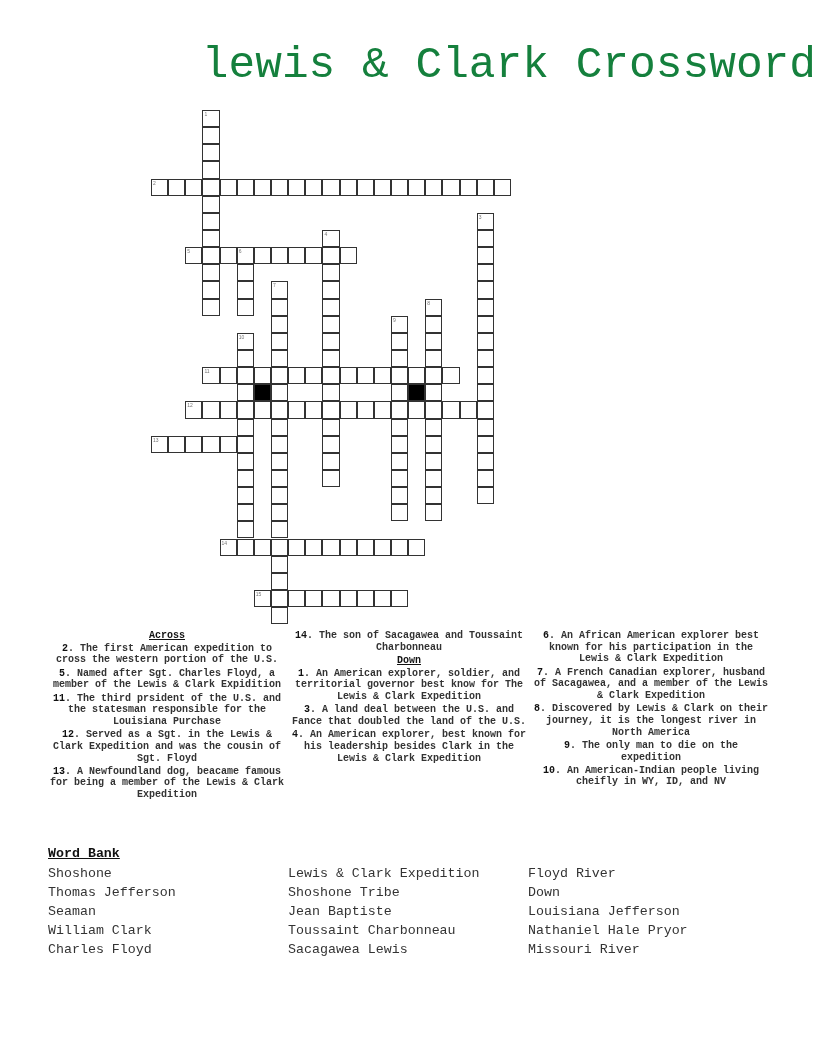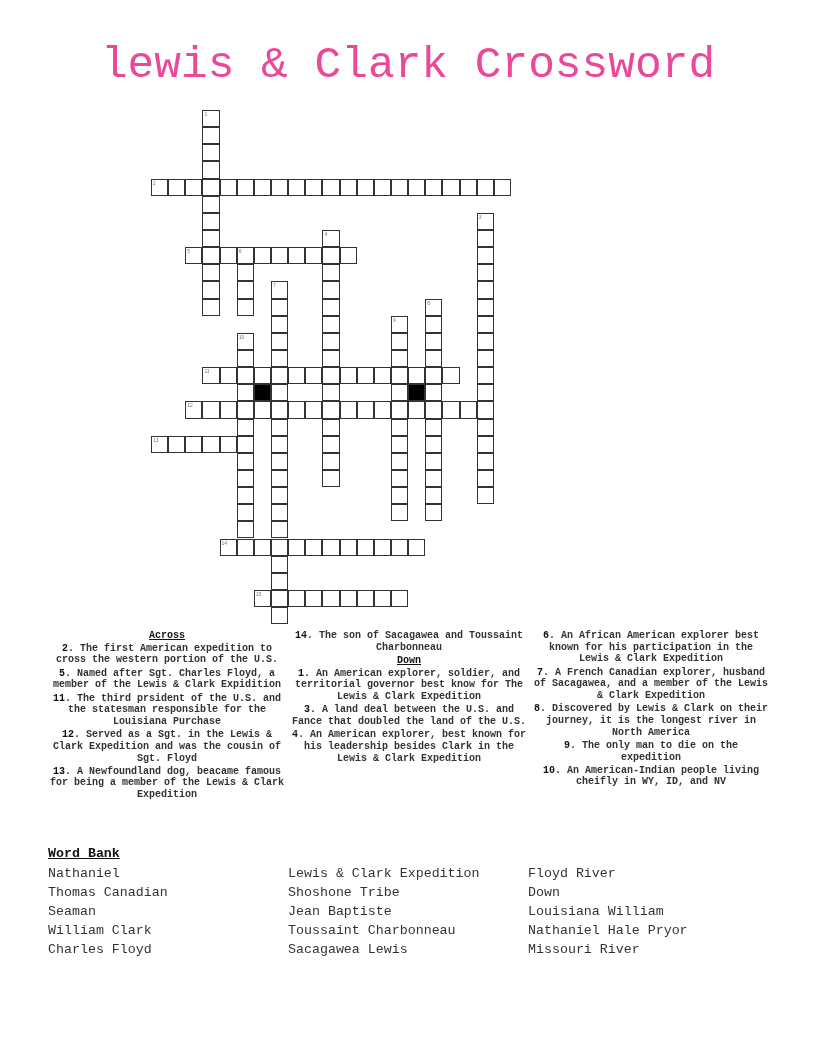--- a/index.html
+++ b/index.html
@@ -1,17 +1,17 @@
 <!DOCTYPE html>
 <html><head>
 <meta charset="utf-8">
 <style>
   html, body { margin: 0; padding: 0; background: #ffffff; }
   body { width: 816px; height: 1056px; position: relative; overflow: hidden; font-family: "Liberation Mono", "DejaVu Sans Mono", monospace; color: #222; }
-  .title { position: absolute; left: 0; top: 38px; width: 816px; text-align: center; font-size: 44.5px; line-height: 54px; color: #ec4899; letter-spacing: 0; white-space: pre; }
+  .title { position: absolute; left: 0; top: 38px; width: 816px; text-align: right; font-size: 44.5px; line-height: 54px; color: #15803d; letter-spacing: 0; white-space: pre; }
   .grid { position: absolute; left: 0; top: 0; width: 816px; height: 640px; }
   .cell { position: absolute; width: 17.14px; height: 17.14px; box-sizing: border-box; border: 1px solid #333; background: #fff; }
   .cell.black { background: #000; }
   .cell .num { position: absolute; left: 1px; top: 0px; font-family: "Liberation Sans", sans-serif; font-size: 5px; line-height: 6px; color: #777; }
   .clues { position: absolute; top: 630px; font-size: 10px; line-height: 11.7px; color: #333; }
   .clue-col { position: absolute; width: 238px; text-align: center; }
   .clue { margin-bottom: 1.5px; white-space: normal; font-weight: bold; }
   .clue b { color: #111; }
   .heading { font-weight: bold; text-decoration: underline; color: #111; margin-bottom: 1px; }
   .wb-heading { position: absolute; left: 48px; top: 845px; font-size: 13.3px; font-weight: bold; text-decoration: underline; color: #111; line-height: 17px; }
@@ -256,32 +256,32 @@
       <div class="clue"><b>6</b>. An African American explorer best known for his participation in the Lewis &amp; Clark Expedition</div>
       <div class="clue"><b>7</b>. A French Canadian explorer, husband of Sacagawea, and a member of the Lewis &amp; Clark Expedition</div>
       <div class="clue"><b>8</b>. Discovered by Lewis &amp; Clark on their journey, it is the longest river in North America</div>
       <div class="clue"><b>9</b>. The only man to die on the expedition</div>
       <div class="clue"><b>10</b>. An American-Indian people living cheifly in WY, ID, and NV</div>
     </div>
 </div>
 
 <div class="wb-heading">Word Bank</div>
 <div class="wb-col" id="wb-col-0" style="left:48px;">
-    <div class="wb-item">Nathaniel</div>
-    <div class="wb-item">Thomas Canadian</div>
+    <div class="wb-item">Shoshone</div>
+    <div class="wb-item">Thomas Jefferson</div>
     <div class="wb-item">Seaman</div>
     <div class="wb-item">William Clark</div>
     <div class="wb-item">Charles Floyd</div>
   </div>
 <div class="wb-col" id="wb-col-1" style="left:288px;">
     <div class="wb-item">Lewis &amp; Clark Expedition</div>
     <div class="wb-item">Shoshone Tribe</div>
     <div class="wb-item">Jean Baptiste</div>
     <div class="wb-item">Toussaint Charbonneau</div>
     <div class="wb-item">Sacagawea Lewis</div>
   </div>
 <div class="wb-col" id="wb-col-2" style="left:528px;">
     <div class="wb-item">Floyd River</div>
     <div class="wb-item">Down</div>
-    <div class="wb-item">Louisiana William</div>
+    <div class="wb-item">Louisiana Jefferson</div>
     <div class="wb-item">Nathaniel Hale Pryor</div>
     <div class="wb-item">Missouri River</div>
   </div>
 
 </body></html>

